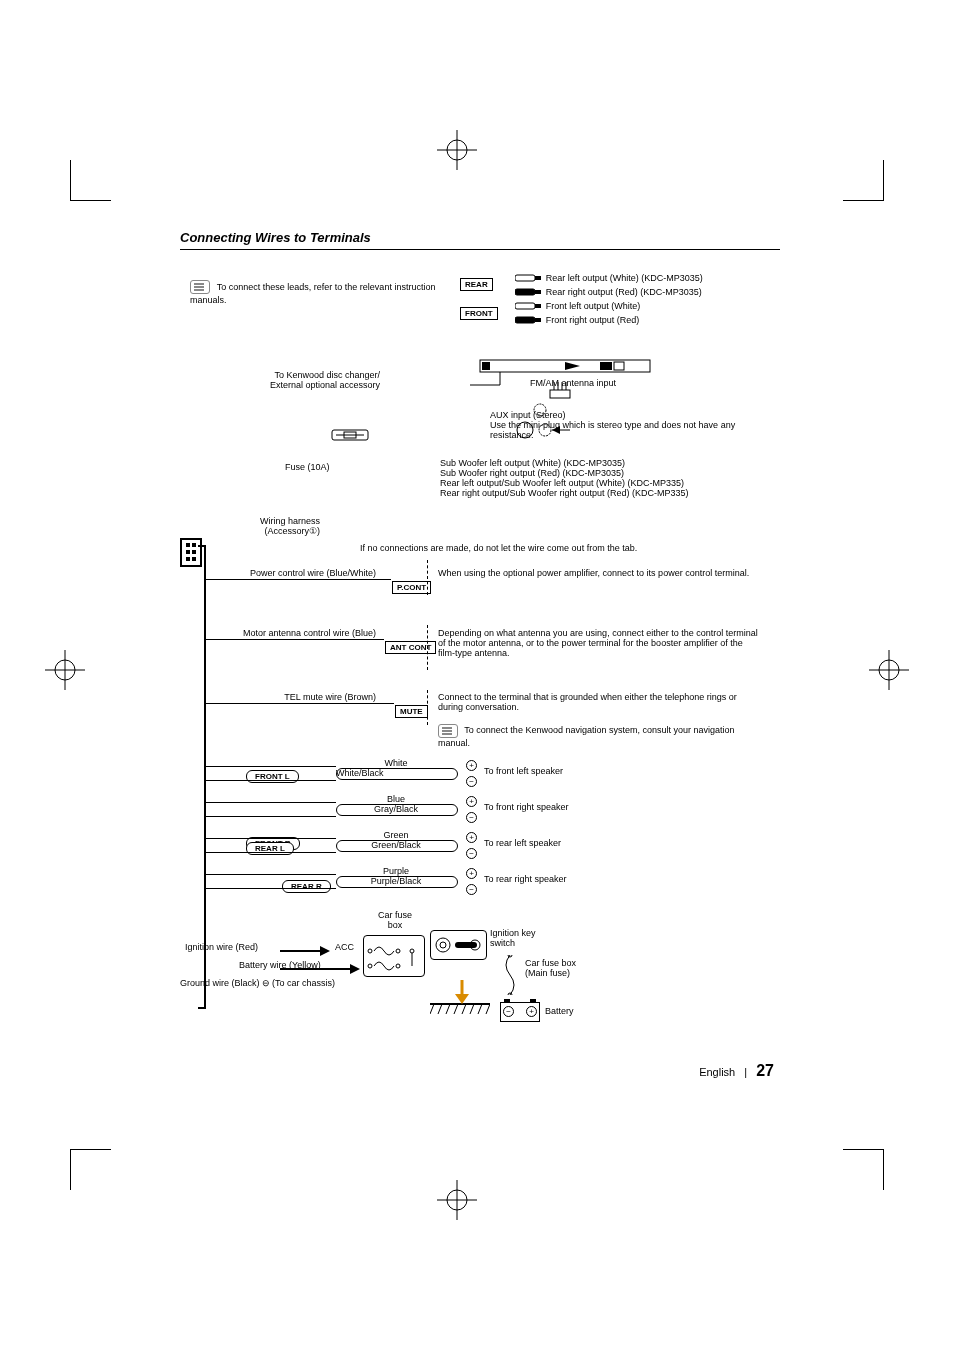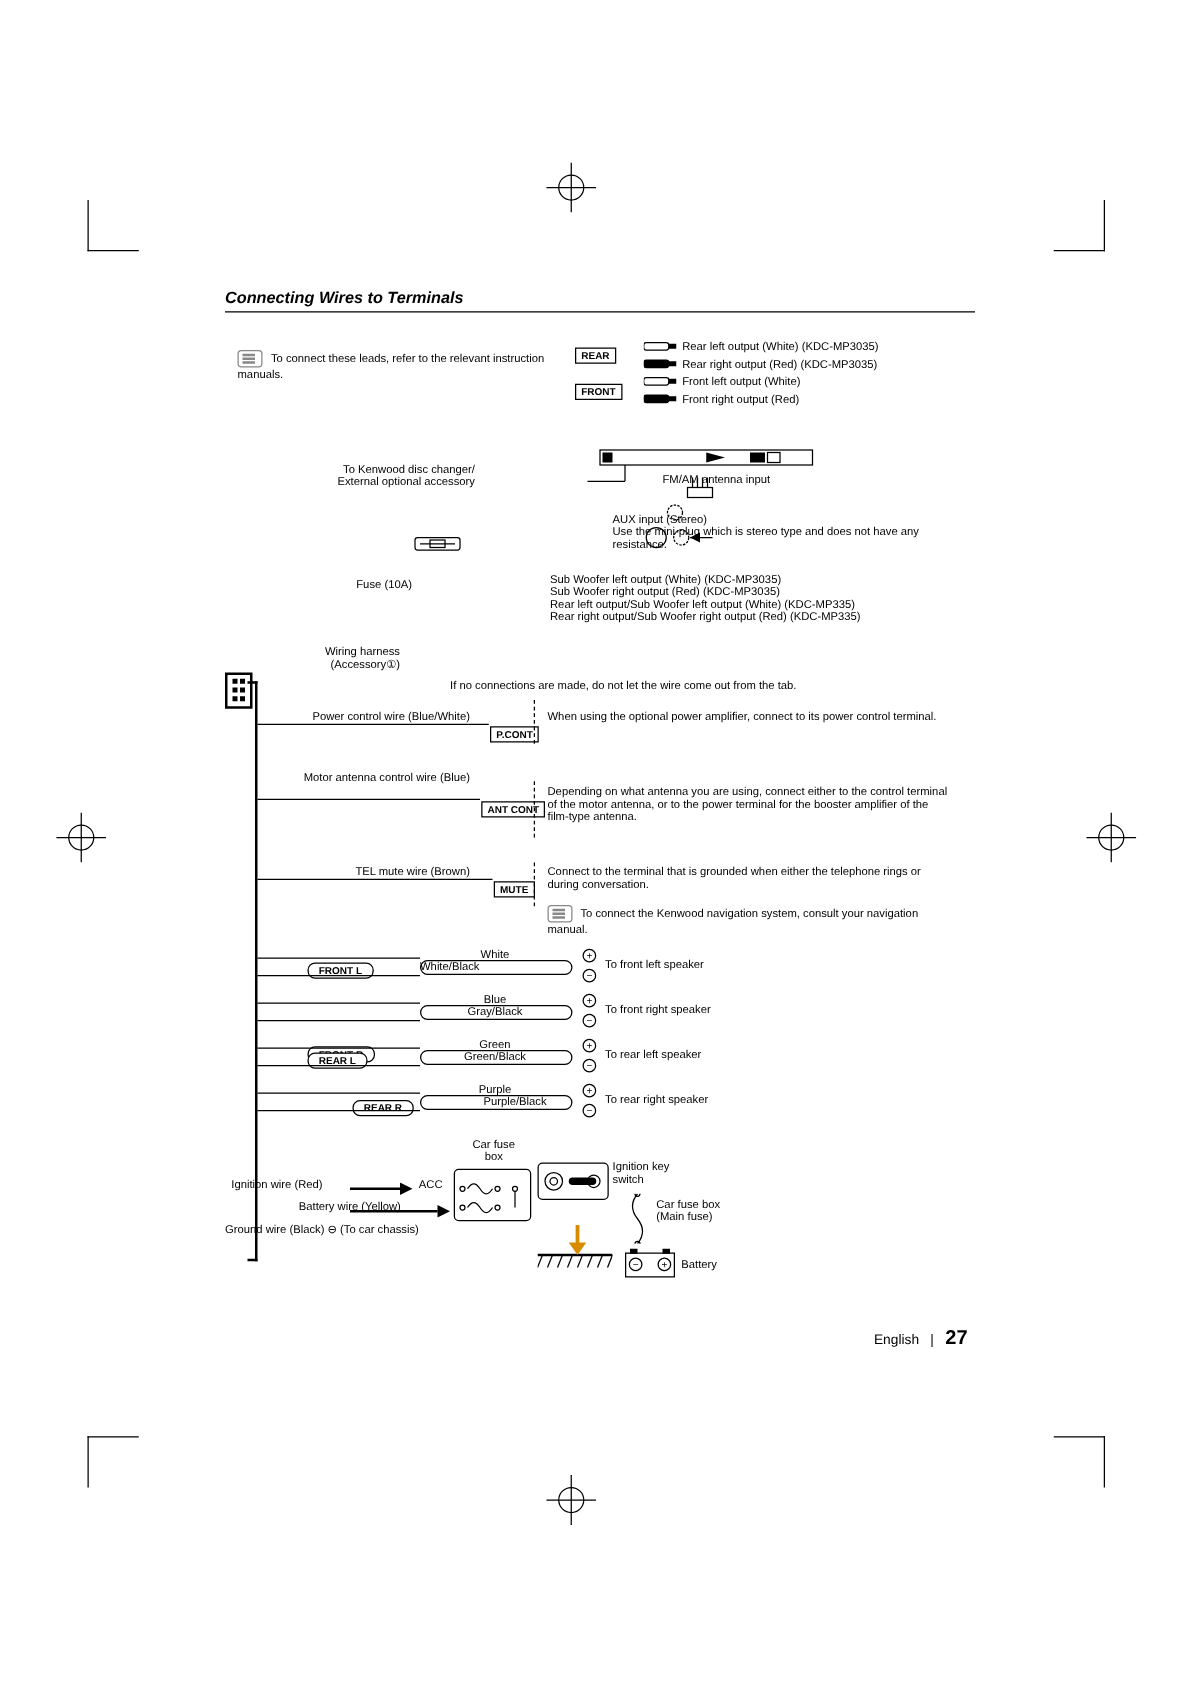--- a/index.html
+++ b/index.html
@@ -251,21 +251,21 @@
   <div class="abs" style="left:18px; top:315px; width:6px; height:460px; border-top:2px solid #000; border-bottom:2px solid #000; border-right:2px solid #000;"></div>
 
   <div class="abs small" style="left:180px; top:313px; width:400px;">If no connections are made, do not let the wire come out from the tab.</div>
 
   <div class="abs small" style="left:26px; top:338px; width:170px; text-align:right;">Power control wire (Blue/White)</div>
   <div class="abs" style="left:212px; top:351px;"><span class="box-label">P.CONT</span></div>
   <div class="abs small" style="left:258px; top:338px; width:320px;">When using the optional power amplifier, connect to its power control terminal.</div>
   <div class="abs" style="left:26px; top:349px; width:185px; border-top:1px solid #000;"></div>
   <div class="abs" style="left:247px; top:330px; height:35px; border-left:1px dashed #000;"></div>
 
-  <div class="abs small" style="left:26px; top:387px; width:170px; text-align:right;">Motor antenna control wire (Blue)</div>
+  <div class="abs small" style="left:26px; top:398px; width:170px; text-align:right;">Motor antenna control wire (Blue)</div>
   <div class="abs" style="left:205px; top:411px;"><span class="box-label">ANT CONT</span></div>
   <div class="abs small" style="left:258px; top:398px; width:320px;">Depending on what antenna you are using, connect either to the control terminal of the motor antenna, or to the power terminal for the booster amplifier of the film-type antenna.</div>
   <div class="abs" style="left:26px; top:409px; width:178px; border-top:1px solid #000;"></div>
   <div class="abs" style="left:247px; top:395px; height:45px; border-left:1px dashed #000;"></div>
 
   <div class="abs small" style="left:26px; top:462px; width:170px; text-align:right;">TEL mute wire (Brown)</div>
   <div class="abs" style="left:215px; top:475px;"><span class="box-label">MUTE</span></div>
   <div class="abs small" style="left:258px; top:462px; width:320px;">Connect to the terminal that is grounded when either the telephone rings or during conversation.</div>
   <div class="abs" style="left:26px; top:473px; width:188px; border-top:1px solid #000;"></div>
   <div class="abs" style="left:247px; top:460px; height:35px; border-left:1px dashed #000;"></div>
@@ -309,21 +309,21 @@
       <div class="abs" style="left:260px; top:15px;"><span class="plusminus">−</span></div>
       <div class="abs small" style="left:278px; top:6px;">To rear left speaker</div>
       <div class="abs" style="left:0; top:6px; width:130px; border-top:1px solid #000;"></div>
       <div class="abs" style="left:0; top:20px; width:130px; border-top:1px solid #000;"></div>
     </div>
 
     <div class="speaker-row">
       <div class="abs" style="left:40px; top:12px;padding-left:36px;"><span class="wire-tag">REAR R</span></div>
       <div class="abs small" style="left:130px; top:-2px; width:120px; text-align:center;">Purple</div>
       <div class="abs" style="left:130px; top:8px; width:120px; border:1px solid #000; border-radius:6px; height:10px;"></div>
-      <div class="abs small" style="left:146px; top:8px; width:120px; text-align:center;">Purple/Black</div>
+      <div class="abs small" style="left:130px; top:8px; width:120px; text-align:center;">Purple/Black</div>
       <div class="abs" style="left:260px; top:-1px;"><span class="plusminus">+</span></div>
       <div class="abs" style="left:260px; top:15px;"><span class="plusminus">−</span></div>
       <div class="abs small" style="left:278px; top:6px;">To rear right speaker</div>
       <div class="abs" style="left:0; top:6px; width:130px; border-top:1px solid #000;"></div>
       <div class="abs" style="left:0; top:20px; width:130px; border-top:1px solid #000;"></div>
     </div>
   </div>
 
   <div class="abs" style="left:0px; top:680px; width:560px; height:120px;">
     <div class="abs small" style="left:190px; top:0px; width:50px; text-align:center;">Car fuse box</div>

